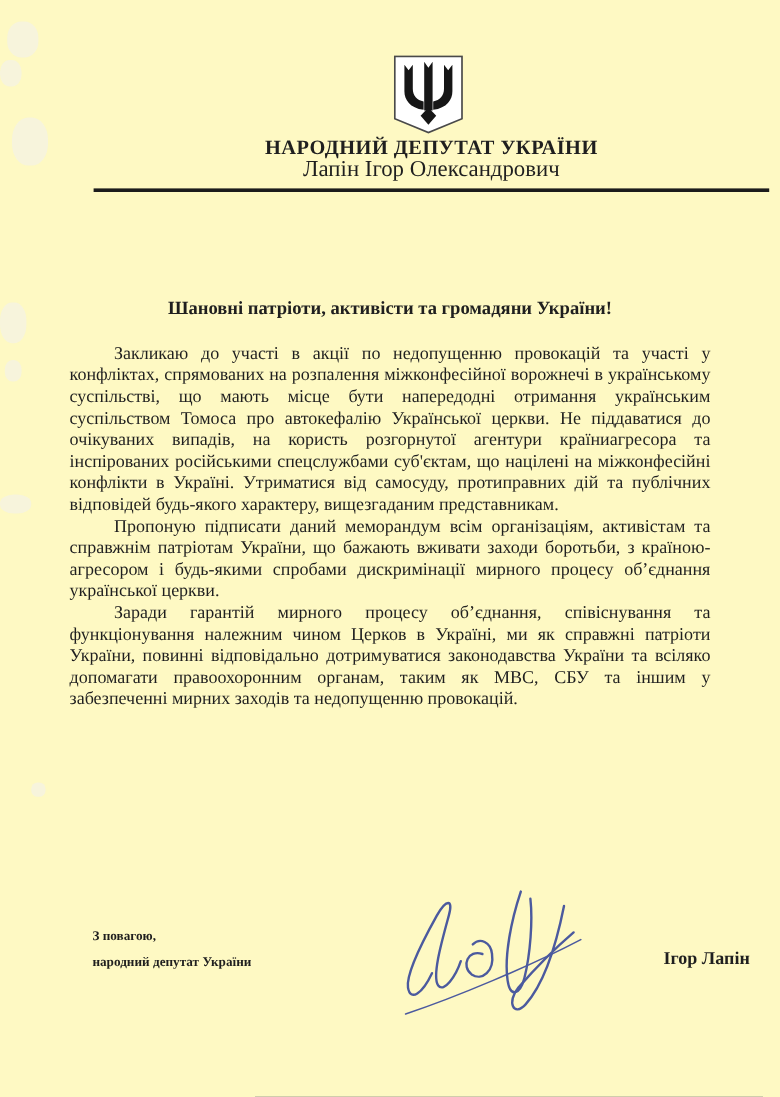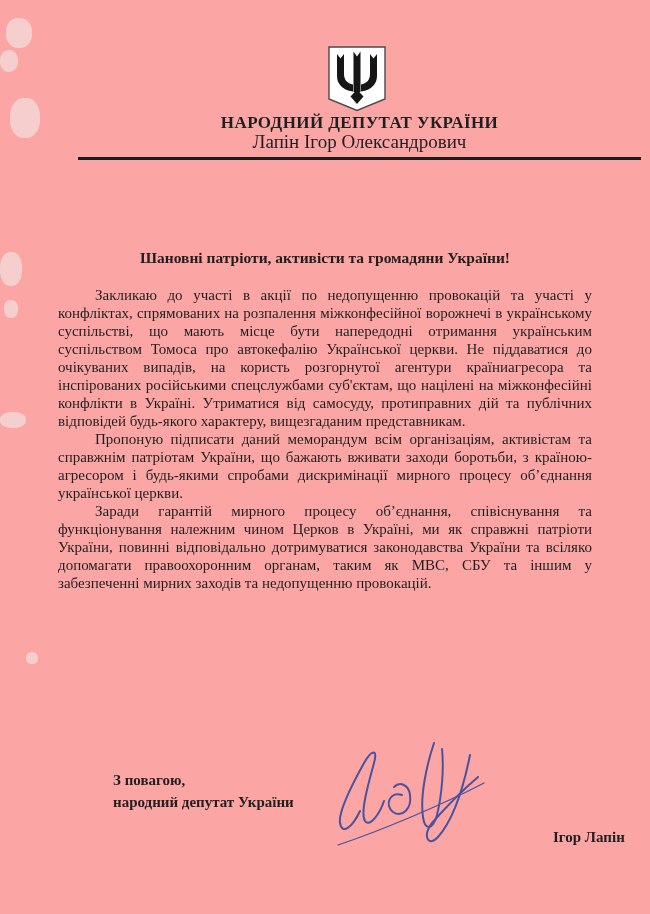--- a/index.html
+++ b/index.html
@@ -1,19 +1,19 @@
 <!DOCTYPE html>
 <html lang="uk"><head>
 <meta charset="utf-8">
 <style>
   html,body{margin:0;padding:0;background:#888;}
   .page{
     position:relative;
     width:650px;height:914px;
-    background:#fca5a5;
+    background:#fef9c3;
     margin:0 auto;
     overflow:hidden;
     font-family:"Liberation Serif","DejaVu Serif",serif;
     color:#1f1f1f;
   }
   
   .noise{position:absolute;background:#f1f1f1;border-radius:45%;opacity:.55;}
   
   .emblem{position:absolute;left:328px;top:46px;width:58px;height:66px;}
   .header-text{
@@ -37,26 +37,25 @@
   }
   .letter-body{
     position:absolute;left:58px;top:286px;width:534px;
     font-size:15px;line-height:18px;
     text-align:justify;
   }
   .letter-body p{margin:0;text-indent:37px;}
   
   .closing{
     position:absolute;left:77px;top:769px;
-    font-weight:bold;font-size:15px;line-height:22px;
+    font-weight:bold;font-size:11px;line-height:22px;
     white-space:nowrap;
-    margin-left:36px;
   }
   .signer-name{
-    position:absolute;left:553px;top:829px;
+    position:absolute;left:553px;top:791px;
     font-weight:bold;font-size:15px;white-space:nowrap;
   }
   .signature-svg{position:absolute;left:330px;top:733px;width:160px;height:118px;}
 </style>
 </head>
 <body>
 
 <div class="page">
 
   <div class="noise" style="left:6px;top:18px;width:26px;height:30px;"></div>

